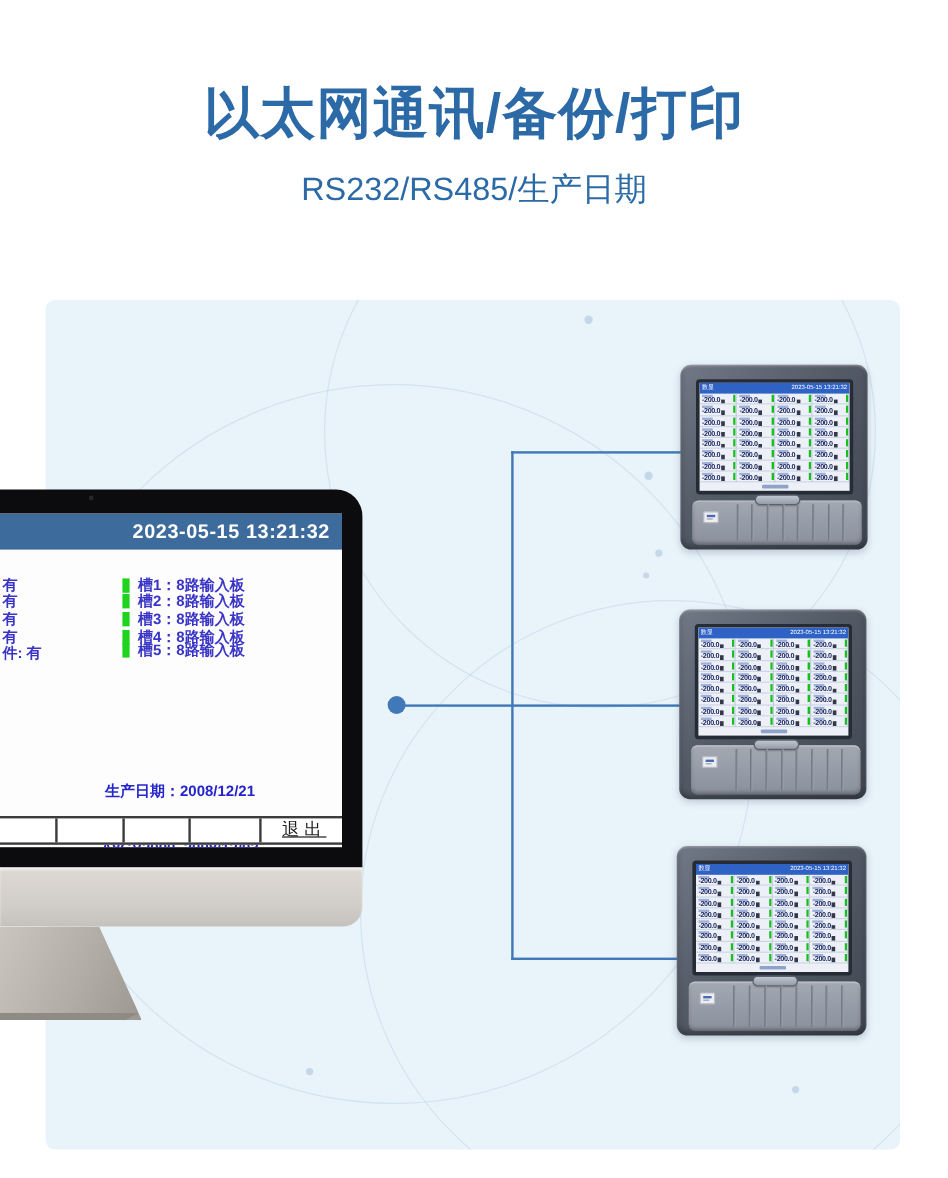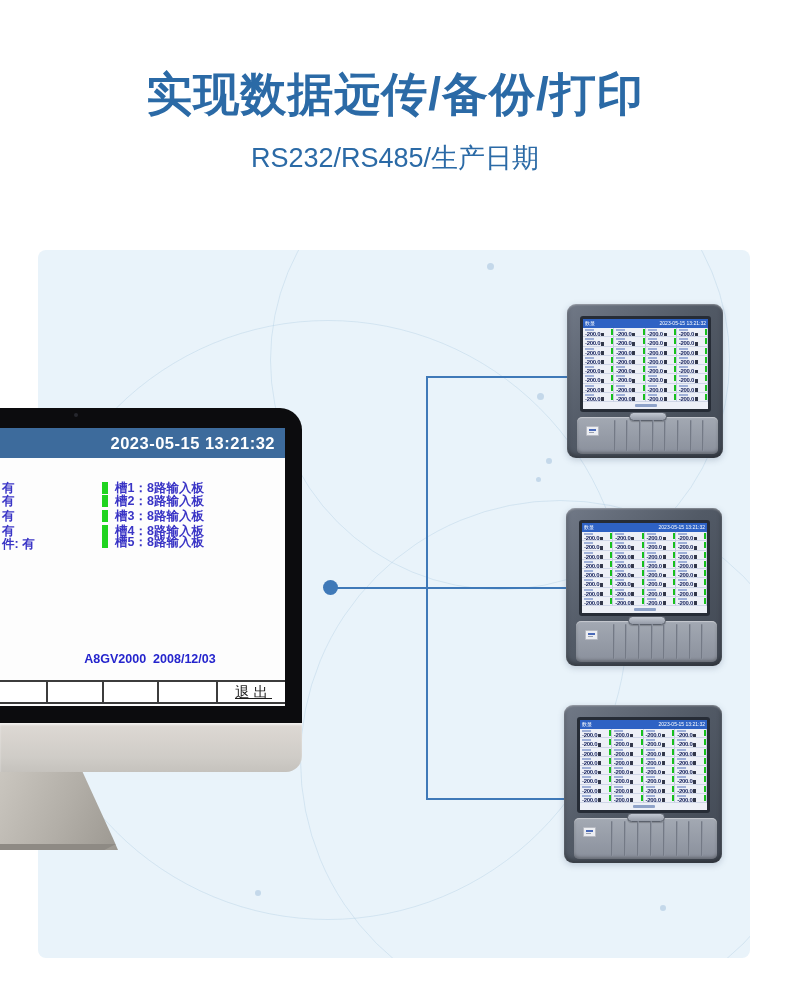--- a/index.html
+++ b/index.html
@@ -105,21 +105,21 @@
   .rec-plate { position:absolute; left:9px; top:9px; width:13px; height:10px;
       background:#eceef2; border:1px solid #b7bac2; border-radius:1px; }
   .rec-plate::before { content:""; position:absolute; left:2px; top:2px; width:7px; height:2px; background:#4a6ab8; }
   .rec-plate::after  { content:""; position:absolute; left:2px; bottom:2px; width:5px; height:1px; background:#9aa0ae; }
 </style>
 </head>
 <body>
 
 <div class="page">
 
-  <h1 class="title">实现数据远传/备份/打印</h1>
+  <h1 class="title">以太网通讯/备份/打印</h1>
   <div class="subtitle">RS232/RS485/生产日期</div>
 
   <div class="panel">
     <div class="decor-circle dc1"></div>
     <div class="decor-circle dc2"></div>
     <div class="decor-circle dc3"></div>
     <div class="decor-dot" style="left:449px;top:13px;width:7px;height:7px;"></div>
     <div class="decor-dot" style="left:499px;top:143px;width:7px;height:7px;"></div>
     <div class="decor-dot" style="left:508px;top:208px;width:6px;height:6px;"></div>
     <div class="decor-dot" style="left:498px;top:227px;width:5px;height:5px;"></div>
@@ -162,20 +162,21 @@
       <div class="slot-row" style="top:96px">
         <span class="slot-led"></span>
         <span class="slot-text">槽4：8路输入板</span>
       </div>
       <div class="slot-row" style="top:107px">
         <span class="slot-led"></span>
         <span class="slot-text">槽5：8路输入板</span>
       </div>
 
       <div class="prod">
+        <div>生产日期：2008/12/21</div>
         <div>A8GV2000  2008/12/03</div>
       </div>
 
       <div class="sfooter">
         <div class="fcell" style="width:48px"></div>
         <div class="fcell" style="width:56px"></div>
         <div class="fcell" style="width:55px"></div>
         <div class="fcell" style="width:59px"></div>
         <div class="fcell exit">退出</div>
       </div>

